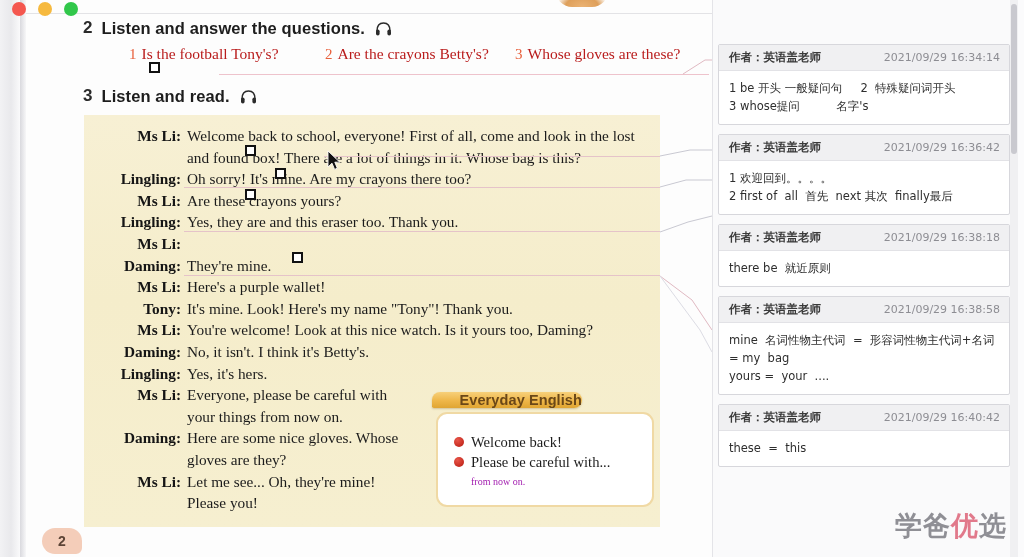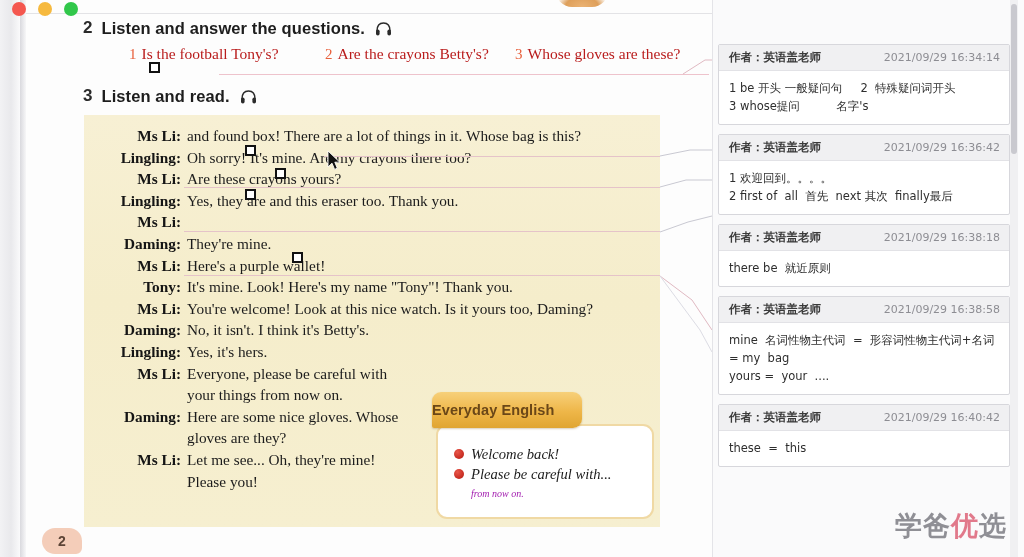--- a/index.html
+++ b/index.html
@@ -144,39 +144,38 @@
     z-index: 30;
   }
 
   
   .ee {
     position: absolute; top: 392px; left: 432px;
     width: 226px; height: 115px; z-index: 20;
   }
   .ee-tab {
     position: absolute; top: 0; left: 0;
-    width: 150px; height: 36px;
+    width: 150px; height: 16px;
     background: linear-gradient(to bottom,#f7d07a 0%,#eeb648 55%,#e0a532 100%);
     border-radius: 9px 9px 9px 2px;
     box-shadow: 0 1px 2px rgba(120,80,10,.28);
-    display: flex; align-items: center; justify-content: flex-start;
+    display: flex; align-items: center; justify-content: flex-end;
   }
   .ee-tab span {
     font-family: "Liberation Sans", sans-serif;
     font-size: 14.5px; font-weight: bold; color: #6a4718;
     letter-spacing: .1px;
   }
   .ee-body {
-    position: absolute; top: 32px; left: 4px;
+    position: absolute; top: 20px; left: 4px;
     width: 218px; height: 95px;
     background: #ffffff;
     border: 2px solid #f0d9a4;
     border-radius: 11px;
     padding: 18px 10px 6px 16px;
-    font-style: italic;
   }
   .ee-item {
     display: flex; align-items: flex-start; gap: 7px;
     font-family: "Liberation Serif", serif;
     font-size: 14.6px; color: #1c1c1c; line-height: 20px;
   }
   .bullet {
     flex: 0 0 auto; width: 10px; height: 10px; margin-top: 5px;
     border-radius: 50%;
     background: radial-gradient(circle at 35% 30%, #e8564a 0%, #c62b20 70%, #8e1d14 100%);
@@ -332,20 +331,21 @@
         </svg>
       </span>
     </div>
   </div>
 
   <div class="dialogue">
     <div class="dlg-rows" id="dlg">
         <div class="row">
           <div class="spk">Ms Li:</div>
           <div class="utt just">
+            <div>Welcome back to school, everyone! First of all, come and look in the lost</div>
             <div class="cont">and found box! There are a lot of things in it. Whose bag is this?</div>
           </div>
         </div>
         <div class="row">
           <div class="spk">Lingling:</div>
           <div class="utt">
             <div>Oh sorry! It's mine. Are my crayons there too?</div>
           </div>
         </div>
         <div class="row">

